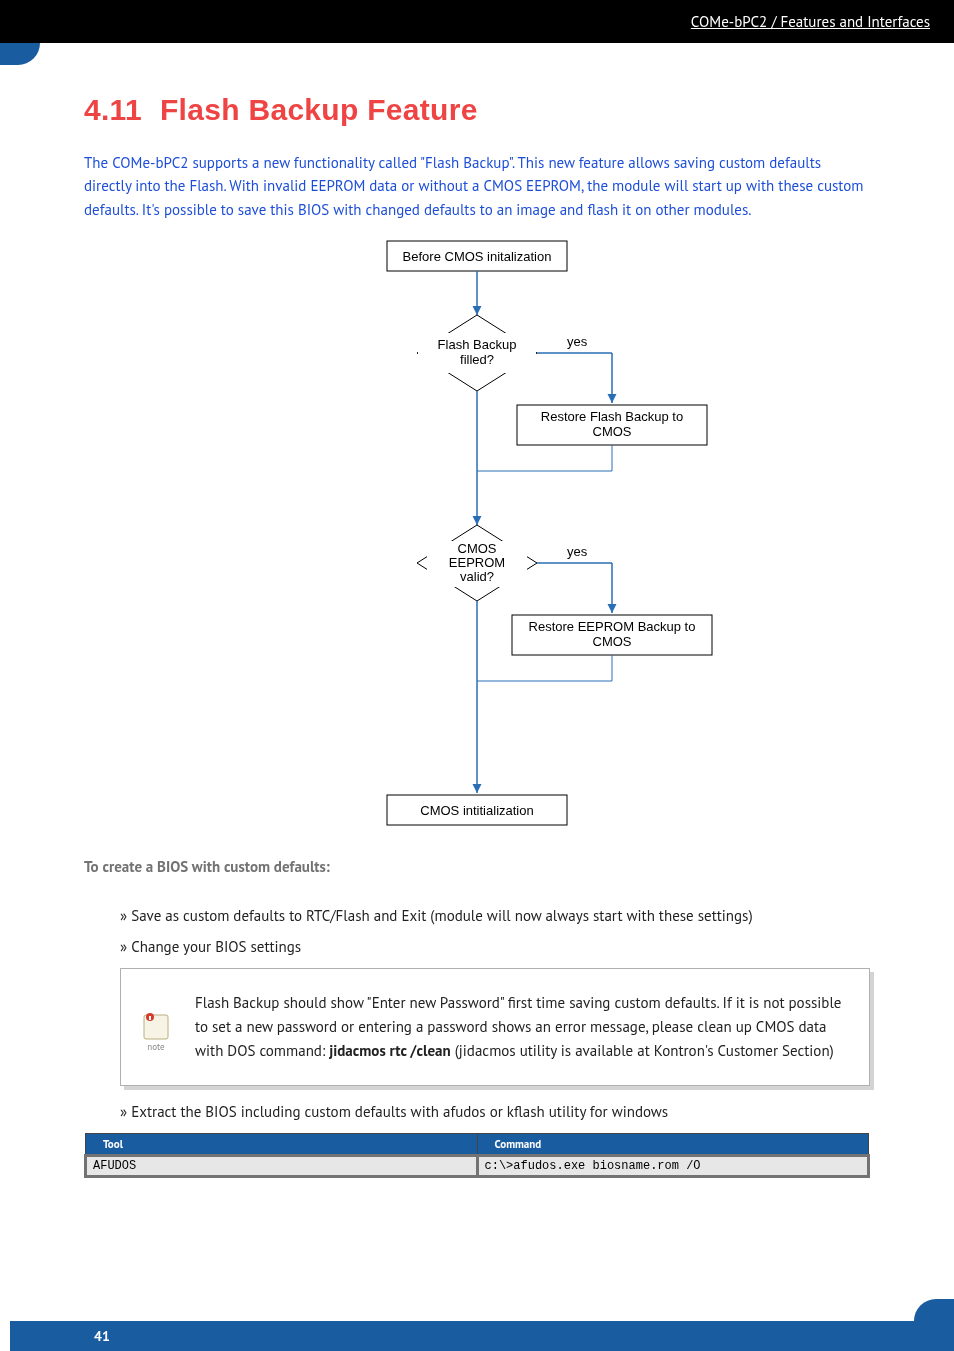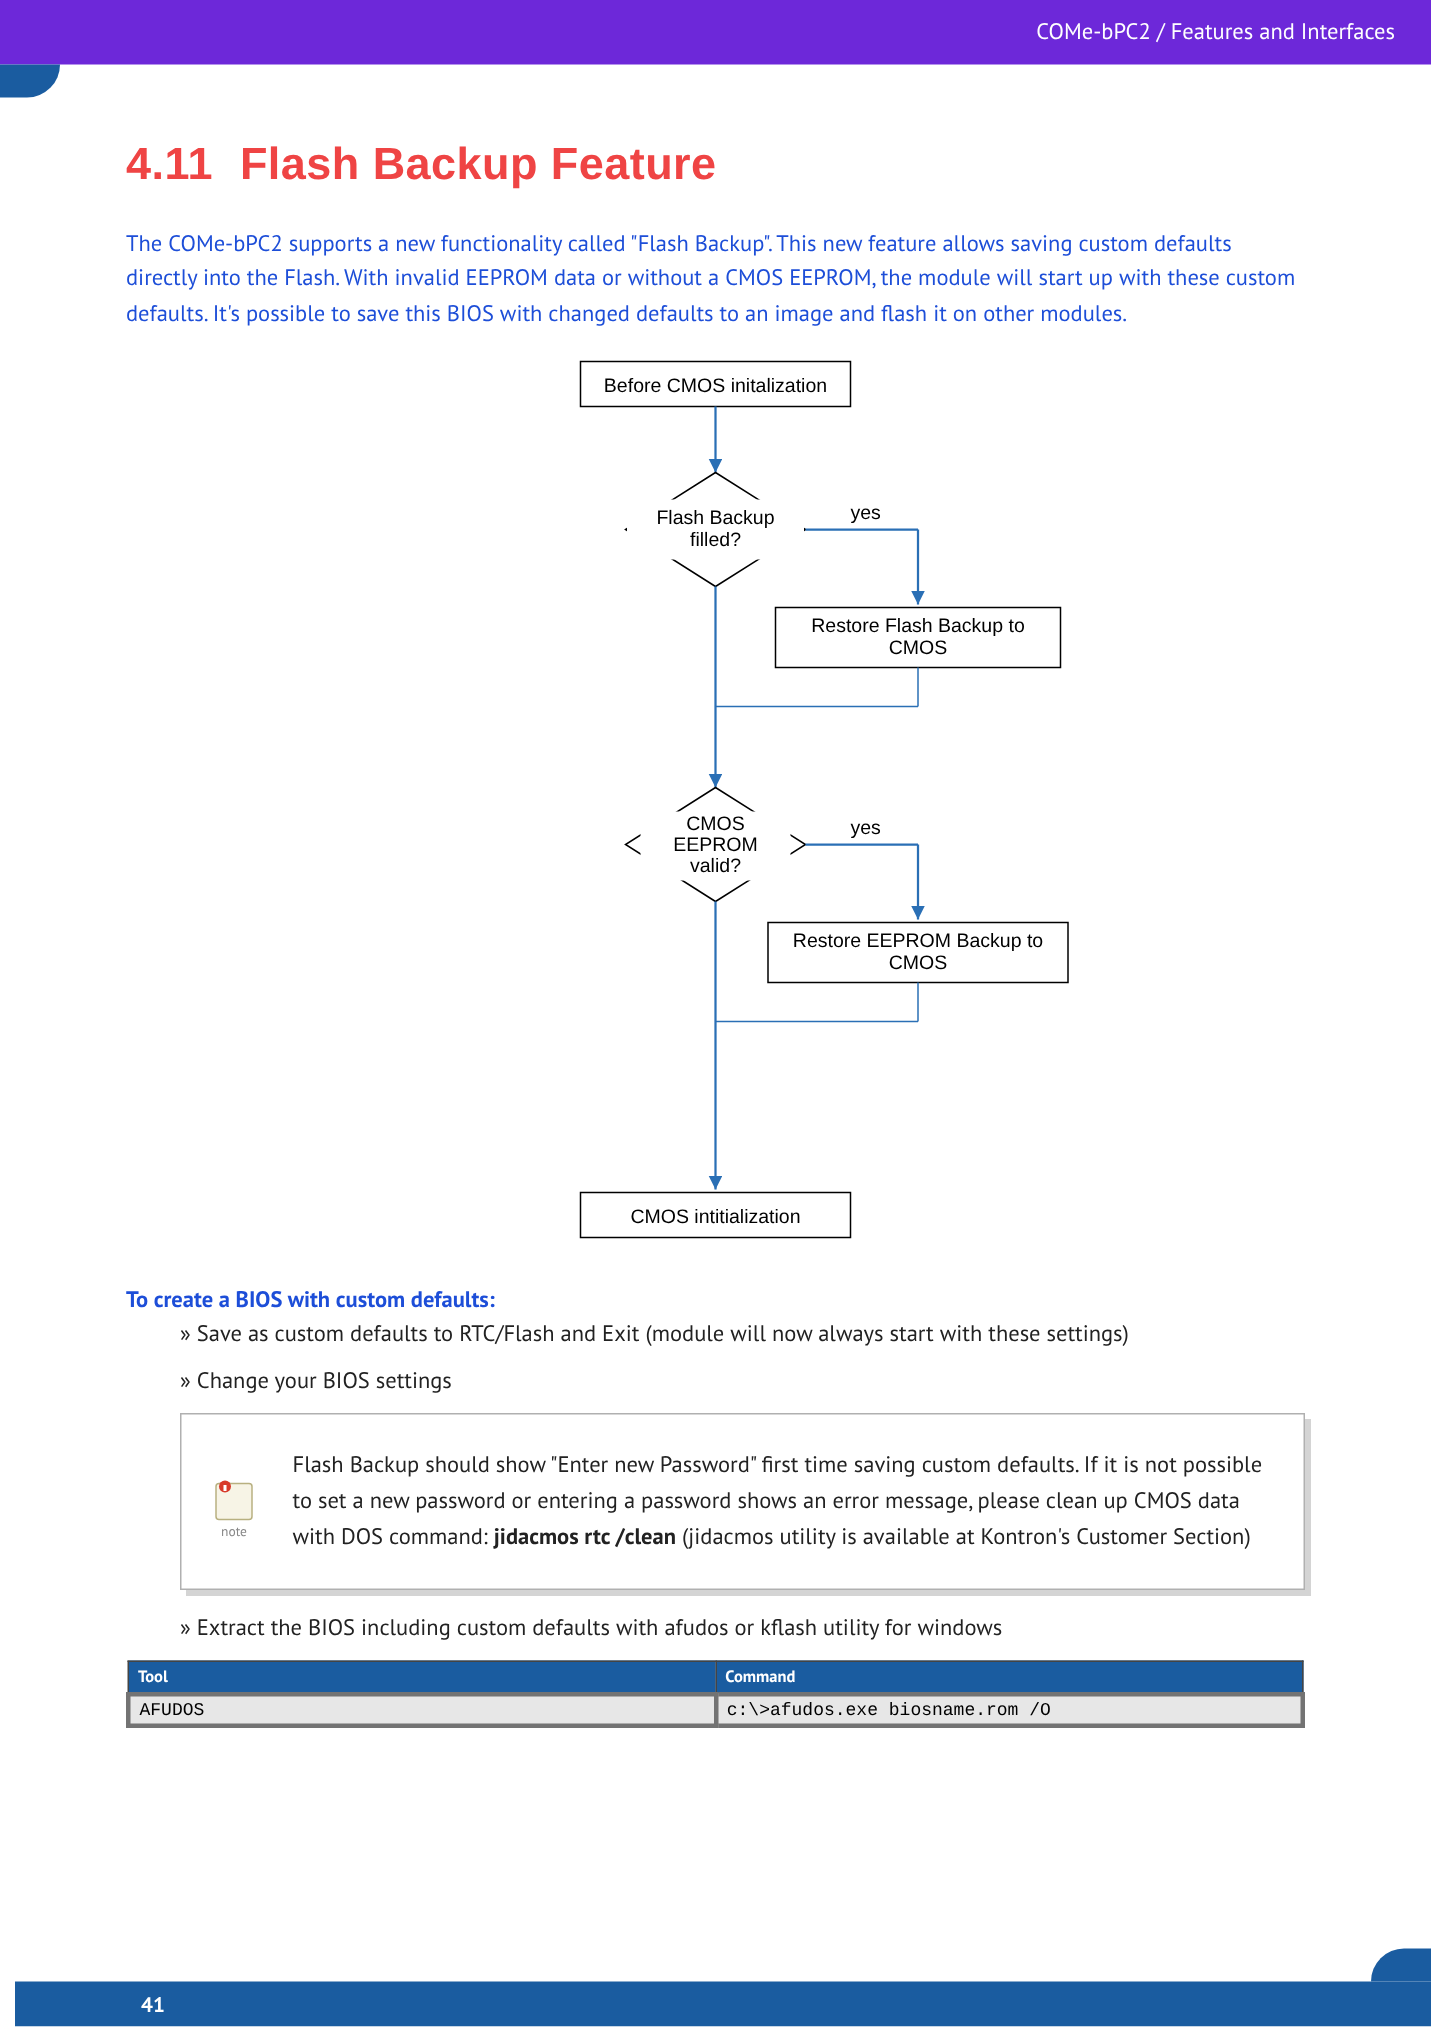--- a/index.html
+++ b/index.html
@@ -4,28 +4,29 @@
 <style>
   * { margin: 0; padding: 0; box-sizing: border-box; }
   body {
     font-family: "Segoe UI", "PT Sans", sans-serif;
     background: #fff;
     width: 954px;
     height: 1351px;
     position: relative;
   }
   .header-bar {
-    background: #6d28d9;
+    background: #000000;
     height: 43px;
     display: flex;
     align-items: center;
     justify-content: flex-end;
     padding-right: 24px;
     color: #fff;
     font-size: 15px;
+    text-decoration: underline;
   }
   .header-curve {
     position: absolute;
     top: 43px;
     left: 0;
     width: 40px;
     height: 22px;
     background: #1a5ca0;
     border-bottom-right-radius: 22px;
   }
@@ -45,24 +46,24 @@
     font-size: 15px;
     line-height: 1.55;
     color: #1d4ed8;
     margin-bottom: 10px;
   }
   .flowchart {
     display: block;
     margin: 12px auto 4px auto;
   }
   h2.sub {
-    color: #1d4ed8;
-    font-weight: bold;
-    font-size: 15px;
-    margin: 2px 0 4px 0;
+    color: #737373;
+    font-weight: bold;
+    font-size: 15px;
+    margin: 2px 0 30px 0;
   }
   .bullet {
     font-size: 15px;
     color: #222;
     margin-left: 36px;
     margin-bottom: 12px;
   }
   .bullet::before { content: "» "; }
   .note-box-wrap {
     margin-left: 36px;
@@ -99,21 +100,21 @@
     border-collapse: collapse;
     margin-left: 0;
     margin-top: 6px;
     font-size: 12px;
   }
   table.cmd th {
     background: #1a5ca0;
     color: #fff;
     text-align: left;
     font-weight: bold;
-    padding: 3px 6px;
+    padding: 3px 17px;
     border: 1px solid #444;
     font-size: 11px;
   }
   table.cmd td {
     border: 3px solid #737373;
     padding: 2px 6px;
     font-family: "Courier New", monospace;
     background: #e7e7e7;
     font-size: 12px;
   }

